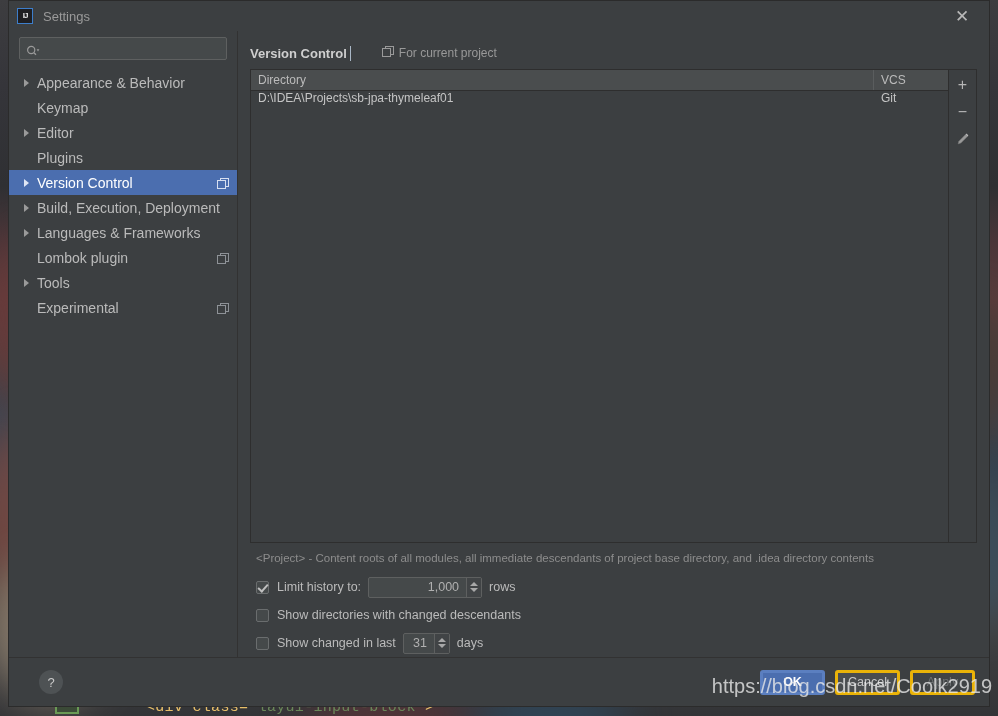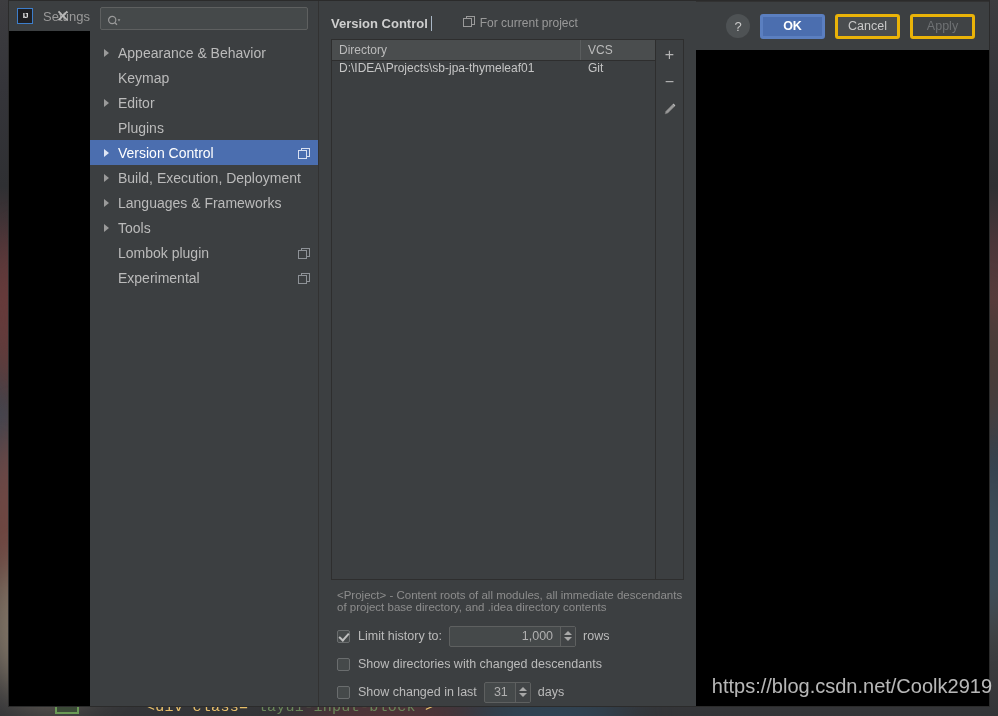--- a/index.html
+++ b/index.html
@@ -46,24 +46,24 @@
     width: 24px; height: 14px;
     border: 2px solid #6a9a55;
     background: #3b4a37;
   }
 
   
   #dialog {
     position: absolute;
     left: 8px; top: 0;
     width: 982px; height: 707px;
-    background: #000000;
+    background: #701a75;
     border: 1px solid #2b2b2b;
     display: flex;
-    flex-direction: row;
+    flex-direction: column;
   }
 
   
   #titlebar {
     height: 30px;
     background: #3c3f41;
     display: flex;
     align-items: center;
     flex: 0 0 30px;
     padding: 0 0 0 8px;
@@ -509,35 +509,35 @@
         </div>
 
         <div class="tree-item">
           <span class="arrow">
               <i class="tri"></i>
             </span>
           <span class="lbl">Languages &amp; Frameworks</span>
         </div>
 
         <div class="tree-item">
-          <span class="arrow">
-              <i class="tri"></i>
-            </span>
-          <span class="lbl">Tools</span>
-        </div>
-
-        <div class="tree-item">
           <span class="arrow"></span>
           <span class="lbl">Lombok plugin</span>
           <span class="proj-badge">
             <svg width="12" height="12" viewBox="0 0 12 12">
               <rect x="3.5" y="0.5" width="8" height="8" fill="none" stroke="#8e9297" stroke-width="1"></rect>
               <rect x="0.5" y="2.5" width="8" height="8" fill="#3c3f41" stroke="#8e9297" stroke-width="1"></rect>
             </svg>
           </span>
+        </div>
+
+        <div class="tree-item">
+          <span class="arrow">
+              <i class="tri"></i>
+            </span>
+          <span class="lbl">Tools</span>
         </div>
 
         <div class="tree-item">
           <span class="arrow"></span>
           <span class="lbl">Experimental</span>
           <span class="proj-badge">
             <svg width="12" height="12" viewBox="0 0 12 12">
               <rect x="3.5" y="0.5" width="8" height="8" fill="none" stroke="#8e9297" stroke-width="1"></rect>
               <rect x="0.5" y="2.5" width="8" height="8" fill="#3c3f41" stroke="#8e9297" stroke-width="1"></rect>
             </svg>
@@ -589,21 +589,21 @@
         </div>
 
       </div>
 
       <div id="options">
         <div id="hint">&lt;Project&gt; - Content roots of all modules, all immediate descendants of project base directory, and .idea directory contents</div>
 
         <div class="opt-row">
           <span class="cbx checked"></span>
           <span class="opt-label">Limit history to:</span>
-          <span class="spinner" style="width:127px;">
+          <span class="spinner" style="width:114px;">
             <span class="sval" style="flex:1 1 auto;">1,000</span>
             <span class="sbtns">
               <i class="up"></i>
                 <i class="dn"></i>
             </span>
           </span>
           <span class="opt-label">rows</span>
         </div>
 
         <div class="opt-row">

